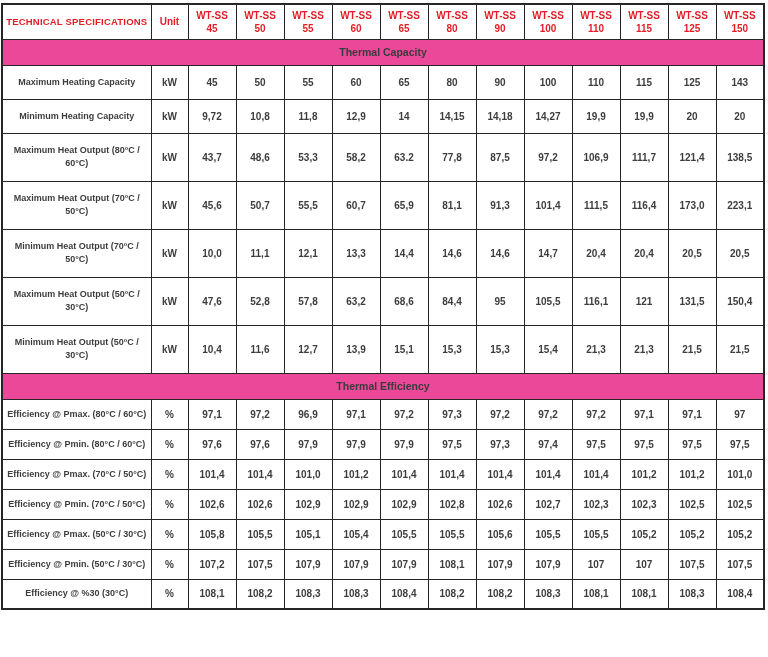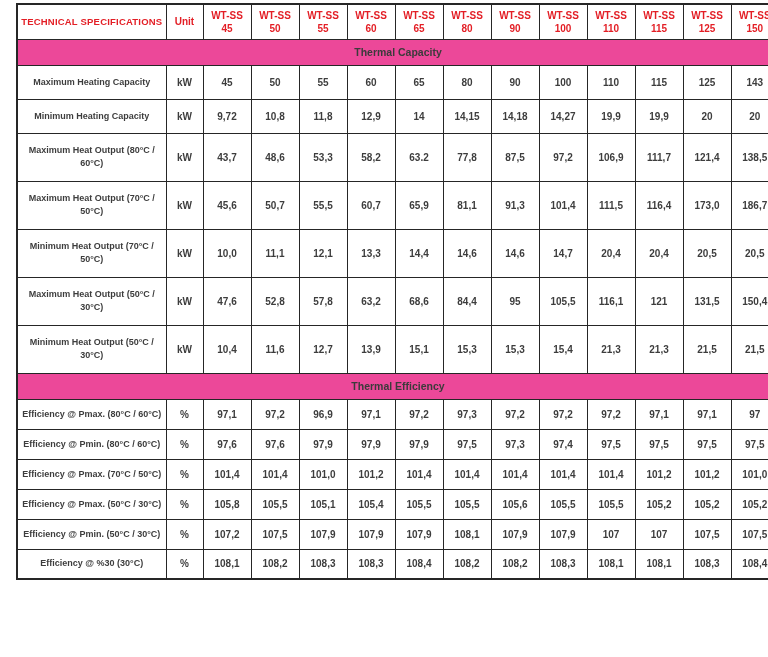--- a/index.html
+++ b/index.html
@@ -5,21 +5,21 @@
   html, body {
     margin: 0;
     padding: 0;
     background: #ffffff;
     width: 768px;
     height: 657px;
     overflow: hidden;
     font-family: "Liberation Sans", sans-serif;
   }
   .page {
-    padding: 3px 0 0 16px;
+    padding: 3px 0 0 1px;
   }
   table.spec-table {
     border-collapse: collapse;
     table-layout: fixed;
     width: 762px;
     border: 2px solid #262626;
   }
   .spec-table th,
   .spec-table td {
     border: 1px solid #262626;
@@ -219,21 +219,21 @@
           <td class="value-cell">50,7</td>
           <td class="value-cell">55,5</td>
           <td class="value-cell">60,7</td>
           <td class="value-cell">65,9</td>
           <td class="value-cell">81,1</td>
           <td class="value-cell">91,3</td>
           <td class="value-cell">101,4</td>
           <td class="value-cell">111,5</td>
           <td class="value-cell">116,4</td>
           <td class="value-cell">173,0</td>
-          <td class="value-cell">186,7</td>
+          <td class="value-cell">223,1</td>
         </tr>
         <tr style="height: 48px; margin-top: 8px;">
           <td class="label-cell">Minimum Heat Output (70°C / 50°C)</td>
           <td class="unit-cell">kW</td>
           <td class="value-cell">10,0</td>
           <td class="value-cell">11,1</td>
           <td class="value-cell">12,1</td>
           <td class="value-cell">13,3</td>
           <td class="value-cell">14,4</td>
           <td class="value-cell">14,6</td>
@@ -321,20 +321,36 @@
           <td class="value-cell">101,4</td>
           <td class="value-cell">101,4</td>
           <td class="value-cell">101,4</td>
           <td class="value-cell">101,4</td>
           <td class="value-cell">101,4</td>
           <td class="value-cell">101,2</td>
           <td class="value-cell">101,2</td>
           <td class="value-cell">101,0</td>
         </tr>
         <tr style="height: 30px;">
+          <td class="label-cell nowrap">Efficiency @ Pmin. (70°C / 50°C)</td>
+          <td class="unit-cell">%</td>
+          <td class="value-cell">102,6</td>
+          <td class="value-cell">102,6</td>
+          <td class="value-cell">102,9</td>
+          <td class="value-cell">102,9</td>
+          <td class="value-cell">102,9</td>
+          <td class="value-cell">102,8</td>
+          <td class="value-cell">102,6</td>
+          <td class="value-cell">102,7</td>
+          <td class="value-cell">102,3</td>
+          <td class="value-cell">102,3</td>
+          <td class="value-cell">102,5</td>
+          <td class="value-cell">102,5</td>
+        </tr>
+        <tr style="height: 30px;">
           <td class="label-cell nowrap">Efficiency @ Pmax. (50°C / 30°C)</td>
           <td class="unit-cell">%</td>
           <td class="value-cell">105,8</td>
           <td class="value-cell">105,5</td>
           <td class="value-cell">105,1</td>
           <td class="value-cell">105,4</td>
           <td class="value-cell">105,5</td>
           <td class="value-cell">105,5</td>
           <td class="value-cell">105,6</td>
           <td class="value-cell">105,5</td>

